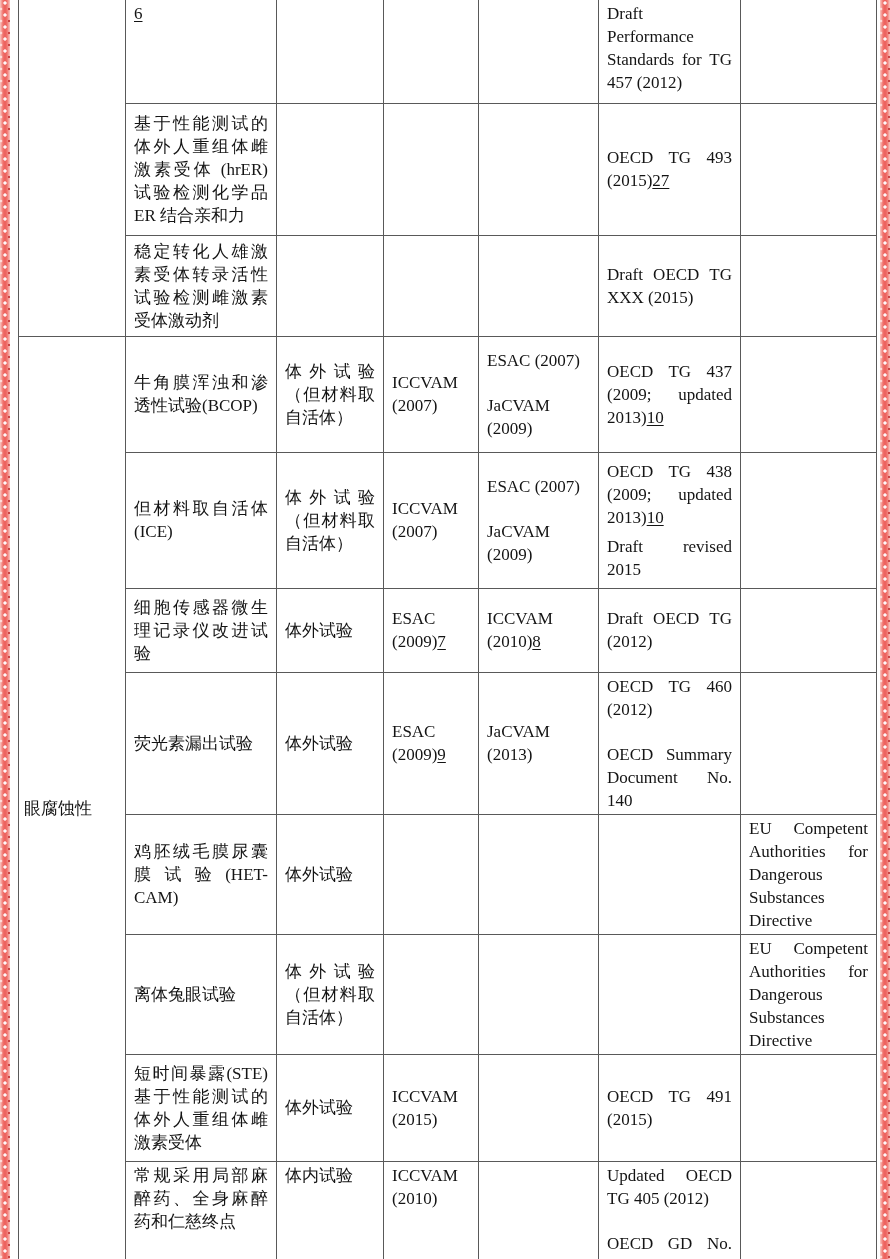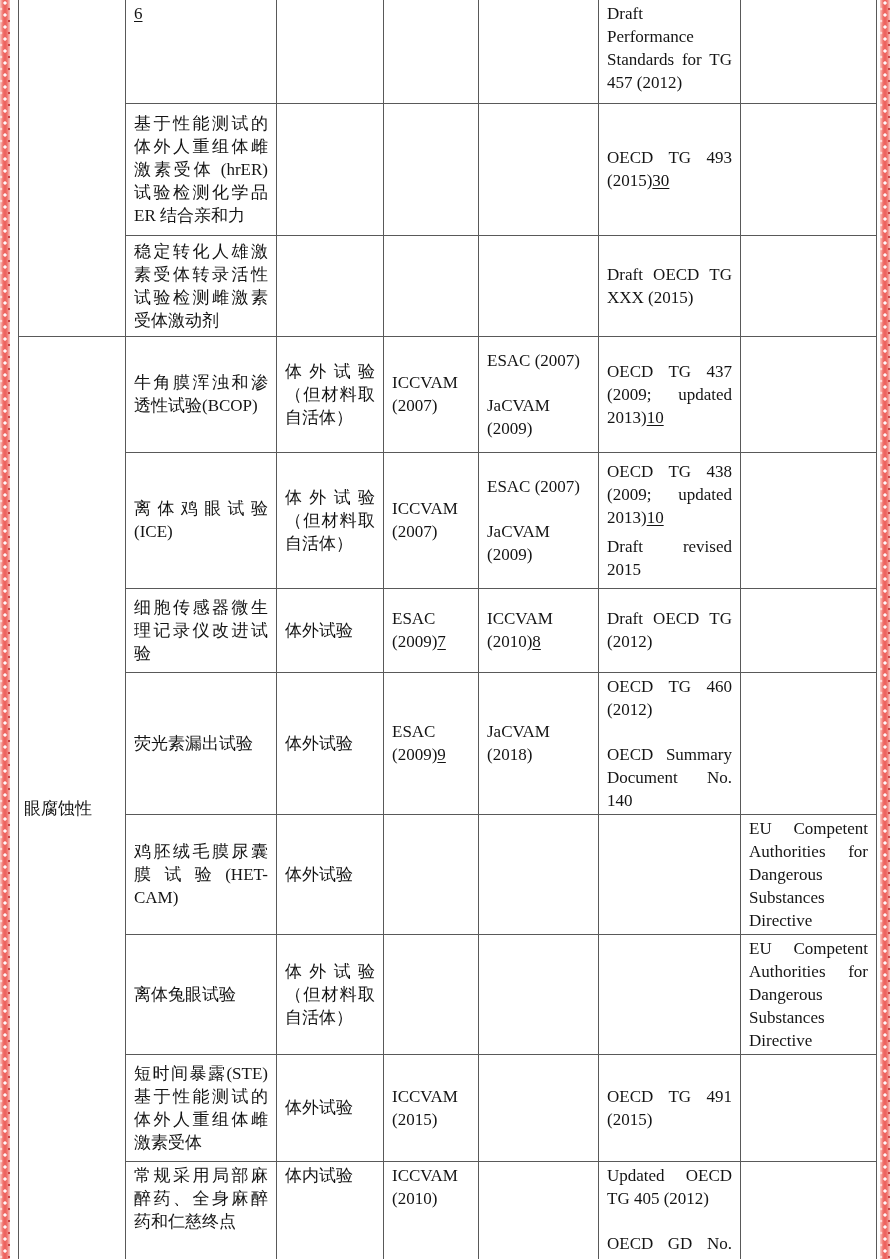--- a/index.html
+++ b/index.html
@@ -62,21 +62,21 @@
     </tr>
 
     <tr style="height:132px">
       <td>
             <p>基于性能测试的体外人重组体雌激素受体 (hrER) 试验检测化学品 ER 结合亲和力</p>
           </td>
       <td></td>
       <td></td>
       <td></td>
       <td>
-            <p><span>OECD TG 493 (2015)</span><span class="u">30</span></p>
+            <p><span>OECD TG 493 (2015)</span><span class="u">27</span></p>
           </td>
       <td></td>
     </tr>
 
     <tr style="height:101px">
       <td>
             <p>稳定转化人雄激素受体转录活性试验检测雌激素受体激动剂</p>
           </td>
       <td></td>
       <td></td>
@@ -105,21 +105,21 @@
             <p>JaCVAM (2009)</p>
           </td>
       <td>
             <p><span>OECD TG 437 (2009; updated 2013)</span><span class="u">10</span></p>
           </td>
       <td></td>
     </tr>
 
     <tr style="height:136px">
       <td>
-            <p>离体鸡眼试验(ICE)</p>
+            <p>但材料取自活体(ICE)</p>
           </td>
       <td>
             <p>体外试验（但材料取自活体）</p>
           </td>
       <td>
             <p>ICCVAM (2007)</p>
           </td>
       <td>
             <p>ESAC (2007)</p>
             <p>JaCVAM (2009)</p>
@@ -154,21 +154,21 @@
       <td>
             <p>荧光素漏出试验</p>
           </td>
       <td>
             <p>体外试验</p>
           </td>
       <td>
             <p><span>ESAC (2009)</span><span class="u">9</span></p>
           </td>
       <td>
-            <p>JaCVAM (2018)</p>
+            <p>JaCVAM (2013)</p>
           </td>
       <td>
             <p>OECD TG 460 (2012)</p>
             <p>OECD Summary Document No. 140</p>
           </td>
       <td></td>
     </tr>
 
     <tr style="height:118px">
       <td>

